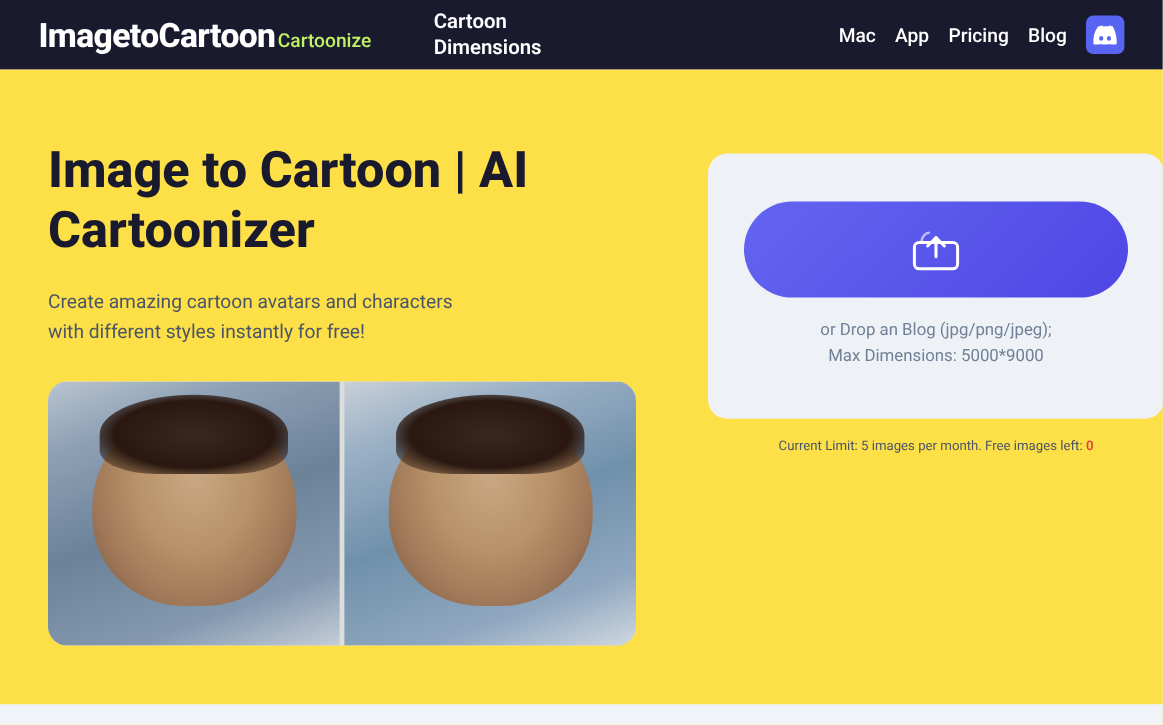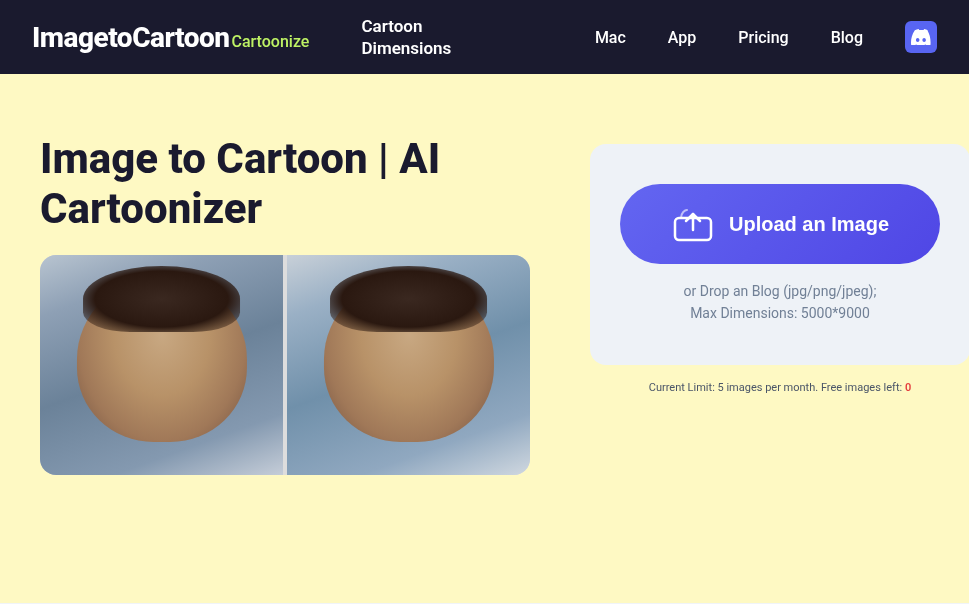--- a/index.html
+++ b/index.html
@@ -4,21 +4,21 @@
   <style>
     * { margin: 0; padding: 0; box-sizing: border-box; }
     body { font-family: -apple-system, BlinkMacSystemFont, 'Segoe UI', Roboto, sans-serif; background: #f0f4f8; }
 
     
     header {
       background: #1a1a2e;
       display: flex;
       align-items: center;
       padding: 0 32px;
-      height: 74px;
+      height: 58px;
       gap: 0;
     }
     .header-logo {
       display: flex;
       align-items: baseline;
       gap: 0;
       text-decoration: none;
     }
     .logo-main {
       font-size: 28px;
@@ -40,21 +40,21 @@
       color: #ffffff;
       font-size: 17px;
       font-weight: 600;
       line-height: 1.3;
       cursor: pointer;
     }
     .header-right-nav {
       margin-left: auto;
       display: flex;
       align-items: center;
-      gap: 42px;
+      gap: 16px;
     }
     .nav-link {
       color: #ffffff;
       font-size: 16px;
       font-weight: 500;
       text-decoration: none;
       cursor: pointer;
     }
     .discord-icon {
       width: 32px;
@@ -70,21 +70,21 @@
     }
 
     
     main {
       max-width: 969px;
       margin: 0 auto;
       padding: 60px 40px 40px 40px;
       display: flex;
       align-items: flex-start;
       gap: 60px;
-      background: #fef9c3;
+      background: #fde047;
       min-height: 529px;
     }
     .left-section {
       flex: 0 0 490px;
     }
     .page-title {
       font-size: 42px;
       font-weight: 800;
       color: #1a1a2e;
       line-height: 1.2;
@@ -222,38 +222,40 @@
       <svg width="20" height="16" viewBox="0 0 20 16" fill="white">
         <path d="M16.93 1.33A16.1 16.1 0 0013.1 0c-.17.32-.37.75-.5 1.09a14.86 14.86 0 00-4.43 0C8.04.75 7.83.32 7.66 0A16.05 16.05 0 003.82 1.34C.55 6.25-.34 11.03.11 15.74a16.24 16.24 0 004.96 2.53c.4-.55.75-1.13 1.06-1.74a10.6 10.6 0 01-1.67-.81c.14-.1.28-.21.41-.32 3.22 1.5 6.7 1.5 9.88 0 .13.11.27.22.41.32-.53.31-1.1.58-1.68.81.31.61.66 1.2 1.06 1.74a16.17 16.17 0 004.97-2.52c.43-5.32-.73-10.06-3.08-14.42zM6.68 12.9c-.96 0-1.75-.9-1.75-2s.77-2 1.75-2c.97 0 1.77.9 1.75 2 0 1.1-.77 2-1.75 2zm6.45 0c-.96 0-1.74-.9-1.74-2s.77-2 1.74-2c.98 0 1.77.9 1.76 2 0 1.1-.77 2-1.76 2z"></path>
       </svg>
     </div>
   </nav>
 </header>
 
 <main>
   <div class="left-section">
     <h1 class="page-title">Image to Cartoon | AI Cartoonizer</h1>
+    <p class="page-description">
+      <span>Create amazing cartoon avatars and characters<br>with different styles instantly for free!</span>
+    </p>
     <div class="demo-images">
       <div class="demo-img-half"></div>
       <div class="demo-img-half"></div>
     </div>
   </div>
 
   <div class="right-section">
     <div class="upload-card">
       <button class="upload-button">
         <div class="upload-icon-wrap">
           <svg width="40" height="36" viewBox="0 0 40 36" fill="none">
             <rect x="2" y="12" width="36" height="22" rx="4" stroke="white" stroke-width="2.5" fill="none"></rect>
             <path d="M20 24V8" stroke="white" stroke-width="2.5" stroke-linecap="round"></path>
             <path d="M13 15l7-7 7 7" stroke="white" stroke-width="2.5" stroke-linecap="round" stroke-linejoin="round"></path>
             <path d="M8 12c0-5.5 4-8 6-8" stroke="white" stroke-width="2" stroke-linecap="round" fill="none" opacity="0.6"></path>
           </svg>
         </div>
-        <span>Upload an Image</span>
       </button>
       <div class="upload-hint">
         <span>or Drop an Blog (jpg/png/jpeg);</span><br>
         <span>Max Dimensions: 5000*9000</span>
       </div>
     </div>
     <div class="limit-text">
       <span>Current Limit: 5 images per month. Free images left: </span><span class="limit-count">0</span>
     </div>
   </div>

